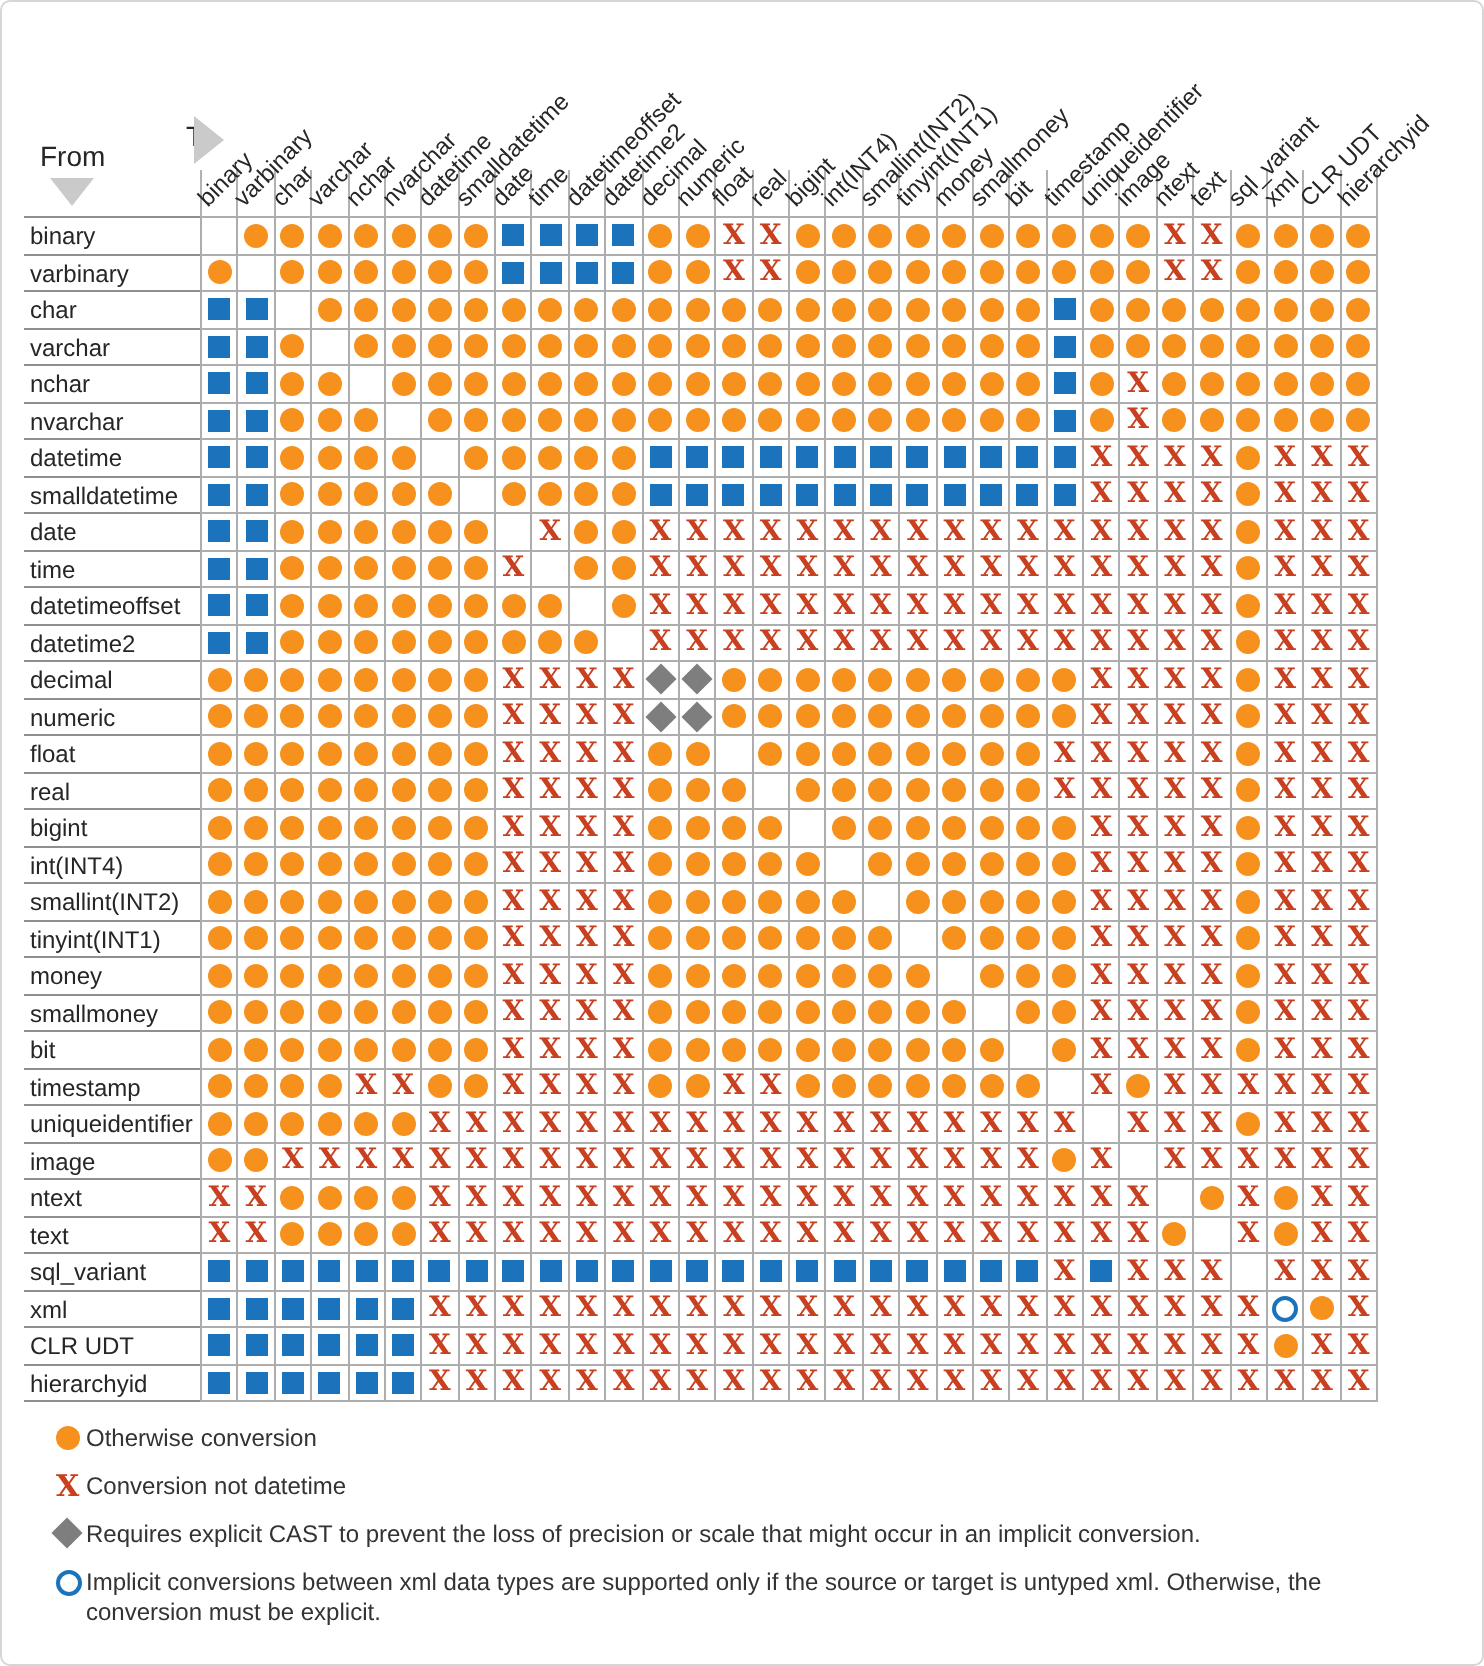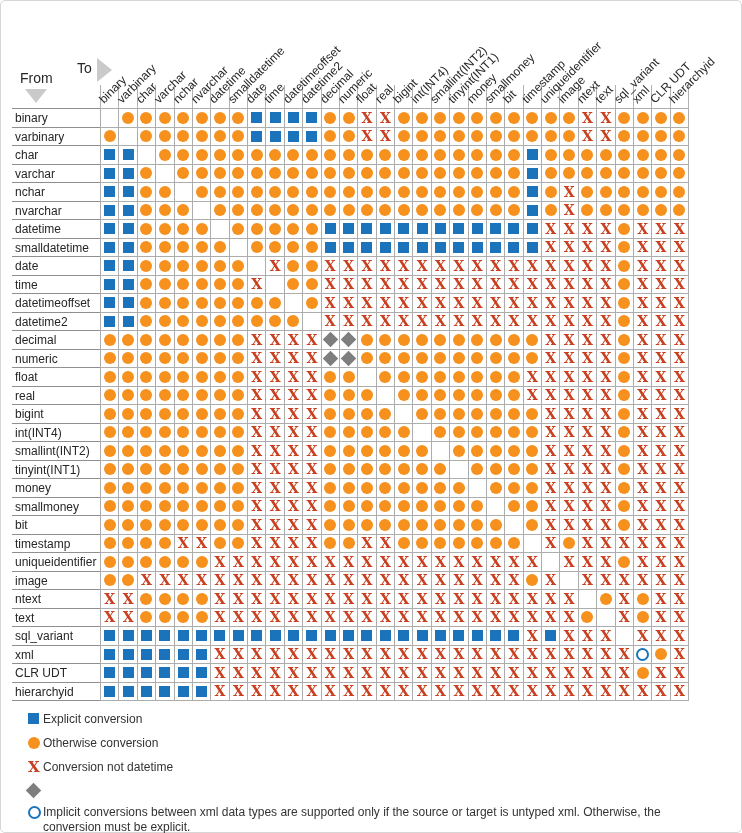--- a/index.html
+++ b/index.html
@@ -3,21 +3,21 @@
 <meta charset="utf-8">
 <style>
   html,body{margin:0;padding:0;}
   body{
     width:742px;height:833px;position:relative;background:#ffffff;overflow:hidden;
     font-family:"Liberation Sans","DejaVu Sans",sans-serif;color:#2b2b2b;
   }
   .frame{position:absolute;inset:0;border:1px solid #d6d6d6;border-radius:5px;pointer-events:none;}
 
   
-  .to-label{position:absolute;left:77px;top:60px;font-size:14px;color:#262626;}
+  .to-label{position:absolute;left:93px;top:60px;font-size:14px;color:#262626;}
   .from-label{position:absolute;left:20px;top:70px;font-size:14px;color:#262626;}
   .tri-right{position:absolute;left:97px;top:58px;width:0;height:0;
     border-left:15px solid #cacaca;border-top:12px solid transparent;border-bottom:12px solid transparent;}
   .tri-down{position:absolute;left:25px;top:89px;width:0;height:0;
     border-top:14px solid #cacaca;border-left:11px solid transparent;border-right:11px solid transparent;}
 
   
   #col-headers{position:absolute;left:100px;top:0;width:588px;height:108px;}
   .col-label{position:absolute;top:92px;height:14px;line-height:14px;font-size:12px;color:#262626;
     transform:rotate(-45deg);transform-origin:left bottom;white-space:nowrap;}
@@ -3181,40 +3181,35 @@
       <span class="sym xx">X</span>
     </div>
     <div class="cell">
       <span class="sym xx">X</span>
     </div>
   </div>
 
 <div id="legend">
   <div class="legend-item">
     <span class="legend-marker">
-        <span class="sym sq"></span>
-      </span>
-    <span class="legend-text">Explicit conversion</span>
-  </div>
-  <div class="legend-item">
-    <span class="legend-marker">
         <span class="sym ci"></span>
       </span>
     <span class="legend-text">Otherwise conversion</span>
   </div>
   <div class="legend-item">
     <span class="legend-marker">
         <span class="sym xx">X</span>
       </span>
     <span class="legend-text">Conversion not datetime</span>
   </div>
   <div class="legend-item">
     <span class="legend-marker">
         <span class="sym di"></span>
       </span>
+    <span class="legend-text">Requires explicit CAST to prevent the loss of precision or scale that might occur in an implicit conversion.</span>
   </div>
   <div class="legend-item">
     <span class="legend-marker">
         <span class="sym uc"></span>
       </span>
     <span class="legend-text">Implicit conversions between xml data types are supported only if the source or target is untyped xml. Otherwise, the conversion must be explicit.</span>
   </div>
 </div>
 
 </body></html>

